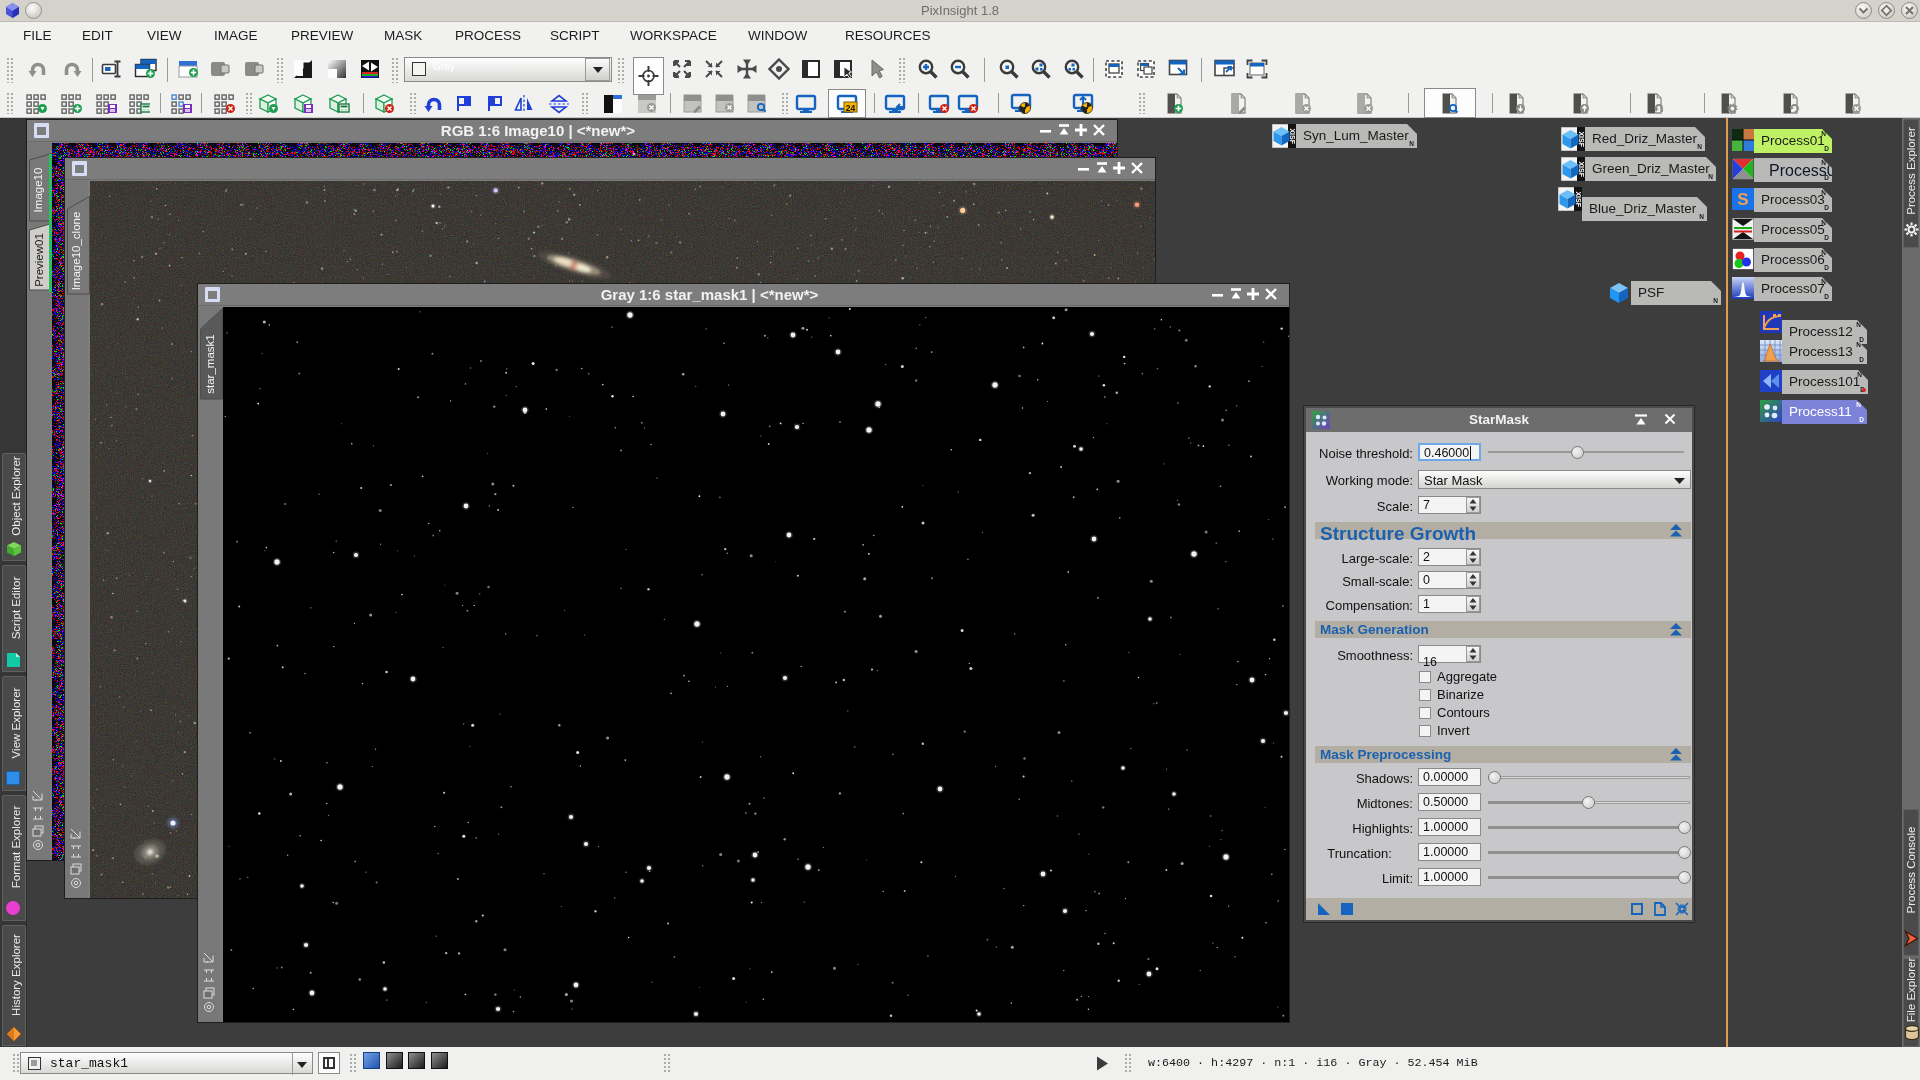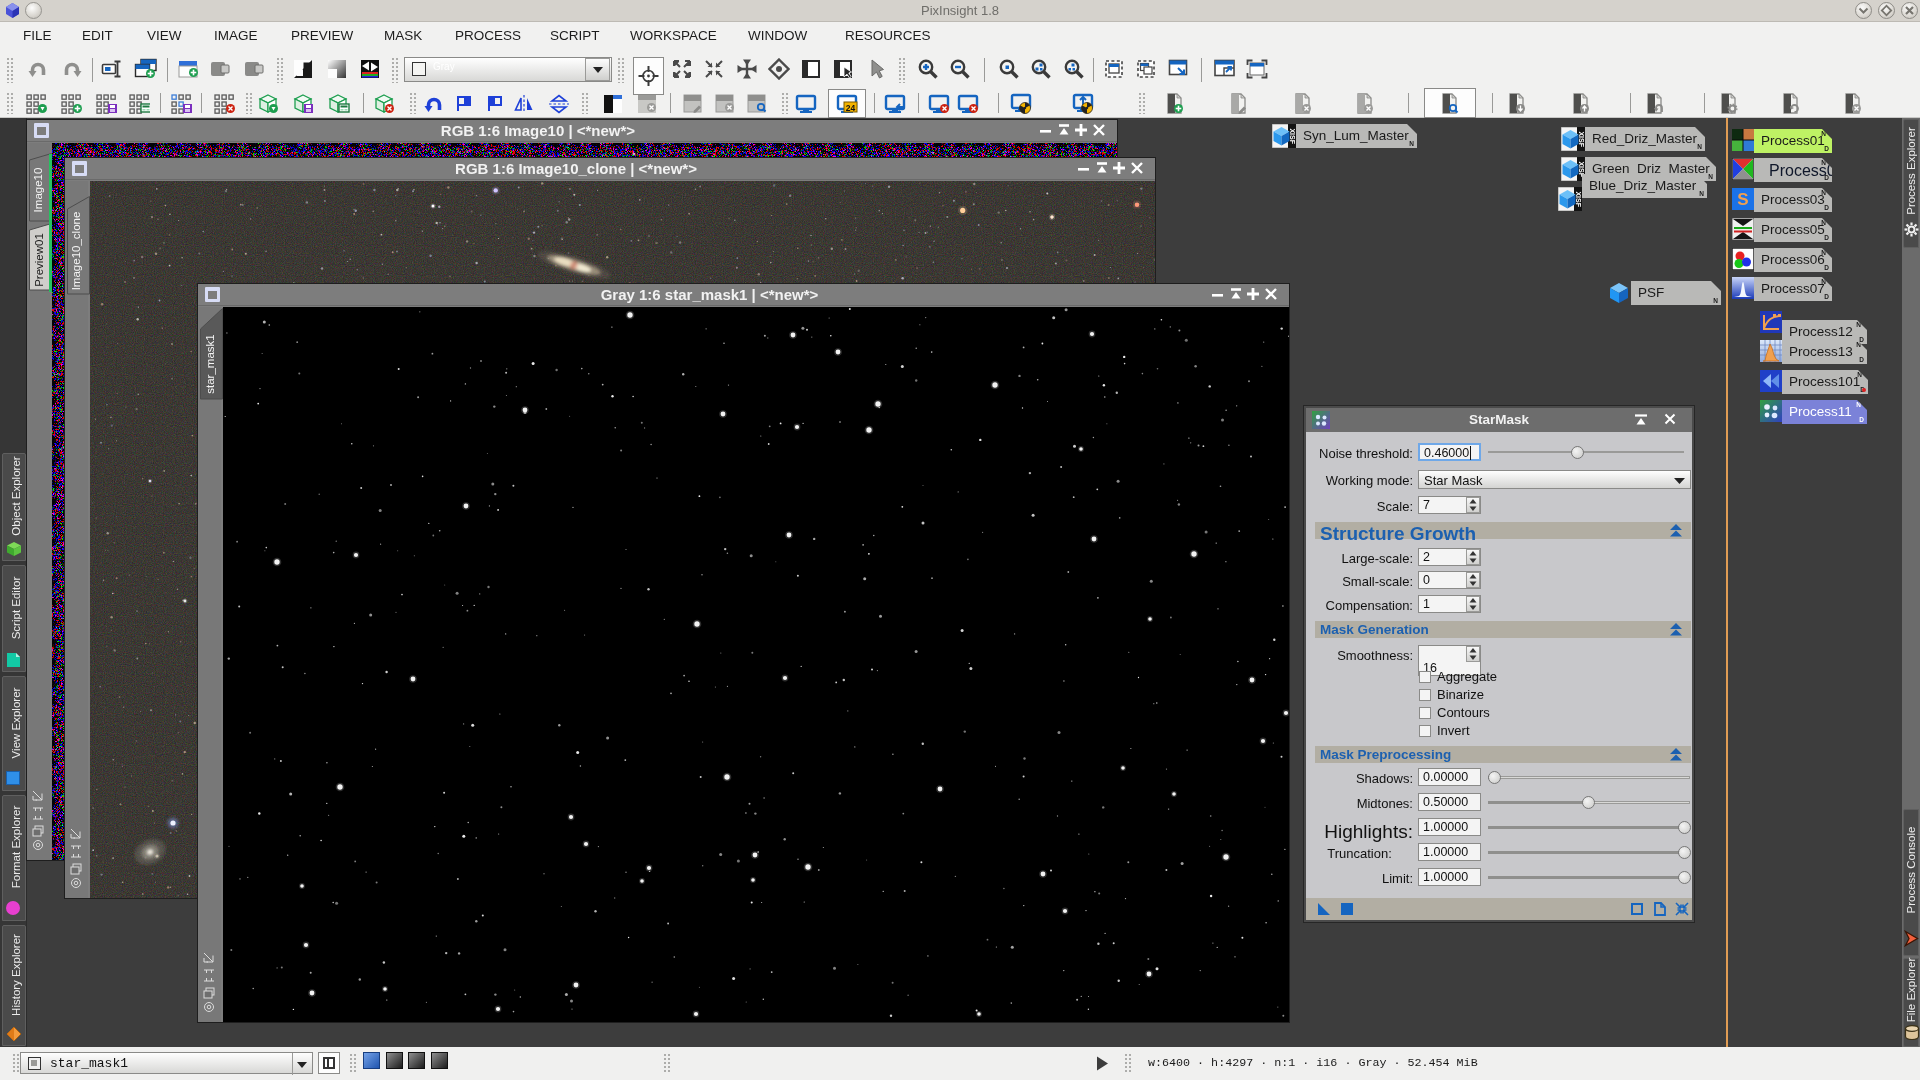--- a/index.html
+++ b/index.html
@@ -757,21 +757,20 @@
         <circle cx="779" cy="20" r="1.0" fill="#e8e4f0" opacity="0.68"></circle>
         <circle cx="794" cy="423" r="0.6" fill="#e8e4f0" opacity="0.50"></circle>
         <circle cx="590" cy="491" r="0.6" fill="#e8e4f0" opacity="0.94"></circle>
         <circle cx="582" cy="11" r="1.3" fill="#e8e4f0" opacity="0.80"></circle>
         <circle cx="734" cy="683" r="1.3" fill="#e8e4f0" opacity="0.93"></circle>
       </svg>
     </div>
   </div>
 <div class="imgwin" style="left:64px;top:157px;width:1092px;height:742px">
     <div class="iwtitle">
-      <div class="t">RGB 1:6 Image10_clone | &lt;*new*&gt;</div>
       <div class="iwicon"></div>
       <div class="iwbtns" style="right:10px">
         <svg width="68" height="22" viewBox="0 0 68 22" style="position:absolute;right:0;top:0">
           <rect x="1" y="10" width="11" height="2.6" fill="#fff"></rect>
           <path d="M20 5.5 L30 5.5" stroke="#fff" stroke-width="2.6"></path>
           <path d="M25 8 L29.5 14.5 L20.5 14.5 Z" fill="#fff"></path>
           <path d="M42 4 L42 16 M36 10 L48 10" stroke="#fff" stroke-width="2.8"></path>
           <path d="M55 5 L65 15 M65 5 L55 15" stroke="#fff" stroke-width="2.4"></path>
         </svg>
       </div>
@@ -1815,21 +1814,21 @@
     <span style="position:absolute;right:3px;bottom:1px;font-size:6.5px;font-weight:bold;color:#1a1a1a">N</span>
   </div>
 <svg class="abs" style="left:1558px;top:187px" width="24" height="24" viewBox="0 0 24 24">
     <rect x="0" y="0" width="24" height="24" fill="#f4f4f4" stroke="#9a9a98" stroke-width="1"></rect>
     <rect x="16" y="0" width="8" height="24" fill="#131313"></rect>
     <text transform="translate(20.3,12.2) rotate(90)" font-size="7" font-weight="bold" fill="#fff" text-anchor="middle" dy="2.4" style="font-family:Liberation Sans">XISF</text>
     <polygon points="1.5,7.5 9.5,3 17.5,7.5 9.5,12" fill="#6cc0f8"></polygon>
     <polygon points="1.5,7.5 9.5,12 9.5,21.5 1.5,17" fill="#2b98ec"></polygon>
     <polygon points="17.5,7.5 17.5,17 9.5,21.5 9.5,12" fill="#1268c0"></polygon>
   </svg>
-<div class="abs" style="left:1582px;top:174px;width:125px;height:24px;background:#b9b9b7;clip-path:polygon(0 0,calc(100% - 10px) 0,100% 10px,100% 100%,0 100%)">
+<div class="abs" style="left:1582px;top:197px;width:125px;height:24px;background:#b9b9b7;clip-path:polygon(0 0,calc(100% - 10px) 0,100% 10px,100% 100%,0 100%)">
     <span style="position:absolute;left:7px;top:4px;font-size:13.5px;color:#1a1a1a">Blue_Driz_Master</span>
     <span style="position:absolute;right:3px;bottom:1px;font-size:6.5px;font-weight:bold;color:#1a1a1a">N</span>
   </div>
 <svg class="abs" style="left:1607px;top:281px" width="24" height="24" viewBox="0 0 24 24">
     <polygon points="3,7 12,2 21,7 12,12" fill="#7cc4f8"></polygon>
     <polygon points="3,7 12,12 12,22 3,17" fill="#2196f3"></polygon>
     <polygon points="21,7 21,17 12,22 12,12" fill="#1565c0"></polygon>
   </svg>
 <div class="abs" style="left:1631px;top:281px;width:90px;height:24px;background:#b9b9b7;clip-path:polygon(0 0,calc(100% - 10px) 0,100% 10px,100% 100%,0 100%)">
     <span style="position:absolute;left:7px;top:4px;font-size:13.5px;color:#1a1a1a">PSF</span>
@@ -2030,21 +2029,21 @@
         <path d="M6 1 L9.5 5.5 L2.5 5.5 Z" fill="#333"></path>
         <path d="M6 13 L9.5 8.5 L2.5 8.5 Z" fill="#333"></path>
       </svg></div>
     <div style="position:absolute;left:9px;top:213px;width:376px;height:17px;background:#b2aea3">
       <span style="position:absolute;left:5px;top:1px;font-weight:bold;font-size:13.5px;color:#1c60b0">Mask Generation</span>
       <svg style="position:absolute;right:8px;top:2px" width="14" height="13" viewBox="0 0 14 13">
         <path d="M7 0 L13 6 L1 6 Z M7 6.5 L13 12.5 L1 12.5 Z" fill="#1c60b0"></path>
       </svg>
     </div>
     <div style="position:absolute;left:0;width:107px;top:240px;font-size:13px;color:#111;text-align:right">Smoothness:</div>
-    <div style="position:absolute;left:112px;top:237px;width:63px;height:31px;background:#f4f4f4;border:1px solid #8a8a88;font-size:12.5px;color:#111;padding:15px 0 0 4px">16</div>
+    <div style="position:absolute;left:112px;top:237px;width:63px;height:18px;background:#f4f4f4;border:1px solid #8a8a88;font-size:12.5px;color:#111;padding:9px 0 0 4px">16</div>
     <div style="position:absolute;left:160px;top:238px;width:14px;height:16px;background:linear-gradient(#f8f8f8,#d0d0ce);border:1px solid #9a9a98"><svg width="12" height="14" viewBox="0 0 12 14">
         <path d="M6 1 L9.5 5.5 L2.5 5.5 Z" fill="#333"></path>
         <path d="M6 13 L9.5 8.5 L2.5 8.5 Z" fill="#333"></path>
       </svg></div>
     <div style="position:absolute;left:113px;top:263px;width:12px;height:12px;background:#f4f4f4;border:1px solid #8a8a88"></div>
     <div style="position:absolute;left:131px;top:261px;font-size:13px;color:#111">Aggregate</div>
     <div style="position:absolute;left:113px;top:281px;width:12px;height:12px;background:#f4f4f4;border:1px solid #8a8a88"></div>
     <div style="position:absolute;left:131px;top:279px;font-size:13px;color:#111">Binarize</div>
     <div style="position:absolute;left:113px;top:299px;width:12px;height:12px;background:#f4f4f4;border:1px solid #8a8a88"></div>
     <div style="position:absolute;left:131px;top:297px;font-size:13px;color:#111">Contours</div>
@@ -2059,21 +2058,21 @@
     <div style="position:absolute;left:0;width:107px;top:363px;font-size:13px;color:#111;text-align:right">Shadows:</div>
     <div style="position:absolute;left:112px;top:360px;width:63px;height:18px;background:#f4f4f4;border:1px solid #8a8a88;font-size:12.5px;color:#111;padding:1px 0 0 4px">0.00000</div>
     <div style="position:absolute;left:182px;top:368px;width:202px;height:3px;background:#d8d8d6;border:1px solid #9a9a98"></div>
     <div style="position:absolute;left:182px;top:368px;width:6px;height:3px;background:#8f8f8d"></div>
     <div style="position:absolute;left:182px;top:363px;width:13px;height:13px;border-radius:50%;background:radial-gradient(circle at 4px 4px,#f4f4f4,#c8c8c6);border:1px solid #777"></div>
     <div style="position:absolute;left:0;width:107px;top:388px;font-size:13px;color:#111;text-align:right">Midtones:</div>
     <div style="position:absolute;left:112px;top:385px;width:63px;height:18px;background:#f4f4f4;border:1px solid #8a8a88;font-size:12.5px;color:#111;padding:1px 0 0 4px">0.50000</div>
     <div style="position:absolute;left:182px;top:393px;width:202px;height:3px;background:#d8d8d6;border:1px solid #9a9a98"></div>
     <div style="position:absolute;left:182px;top:393px;width:100px;height:3px;background:#8f8f8d"></div>
     <div style="position:absolute;left:276px;top:388px;width:13px;height:13px;border-radius:50%;background:radial-gradient(circle at 4px 4px,#f4f4f4,#c8c8c6);border:1px solid #777"></div>
-    <div style="position:absolute;left:0;width:107px;top:413px;font-size:19px;color:#111;text-align:right">Highlights:</div>
+    <div style="position:absolute;left:0;width:107px;top:413px;font-size:13px;color:#111;text-align:right">Highlights:</div>
     <div style="position:absolute;left:112px;top:410px;width:63px;height:18px;background:#f4f4f4;border:1px solid #8a8a88;font-size:12.5px;color:#111;padding:1px 0 0 4px">1.00000</div>
     <div style="position:absolute;left:182px;top:418px;width:202px;height:3px;background:#d8d8d6;border:1px solid #9a9a98"></div>
     <div style="position:absolute;left:182px;top:418px;width:196px;height:3px;background:#8f8f8d"></div>
     <div style="position:absolute;left:372px;top:413px;width:13px;height:13px;border-radius:50%;background:radial-gradient(circle at 4px 4px,#f4f4f4,#c8c8c6);border:1px solid #777"></div>
     <div style="position:absolute;left:0;width:107px;top:438px;font-size:13px;color:#111;text-align:center">Truncation:</div>
     <div style="position:absolute;left:112px;top:435px;width:63px;height:18px;background:#f4f4f4;border:1px solid #8a8a88;font-size:12.5px;color:#111;padding:1px 0 0 4px">1.00000</div>
     <div style="position:absolute;left:182px;top:443px;width:202px;height:3px;background:#d8d8d6;border:1px solid #9a9a98"></div>
     <div style="position:absolute;left:182px;top:443px;width:196px;height:3px;background:#8f8f8d"></div>
     <div style="position:absolute;left:372px;top:438px;width:13px;height:13px;border-radius:50%;background:radial-gradient(circle at 4px 4px,#f4f4f4,#c8c8c6);border:1px solid #777"></div>
     <div style="position:absolute;left:0;width:107px;top:463px;font-size:13px;color:#111;text-align:right">Limit:</div>

